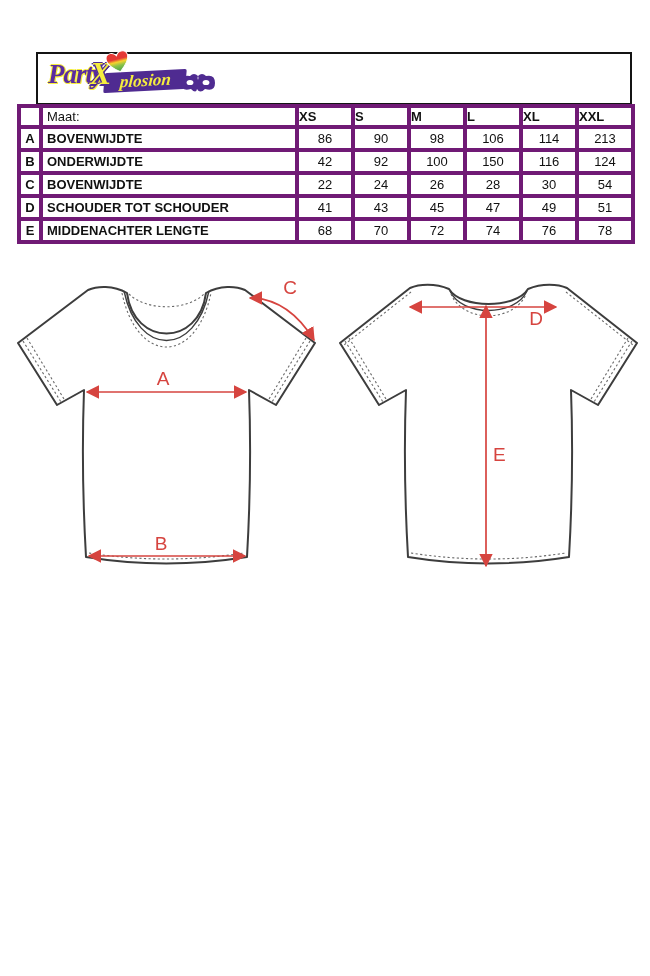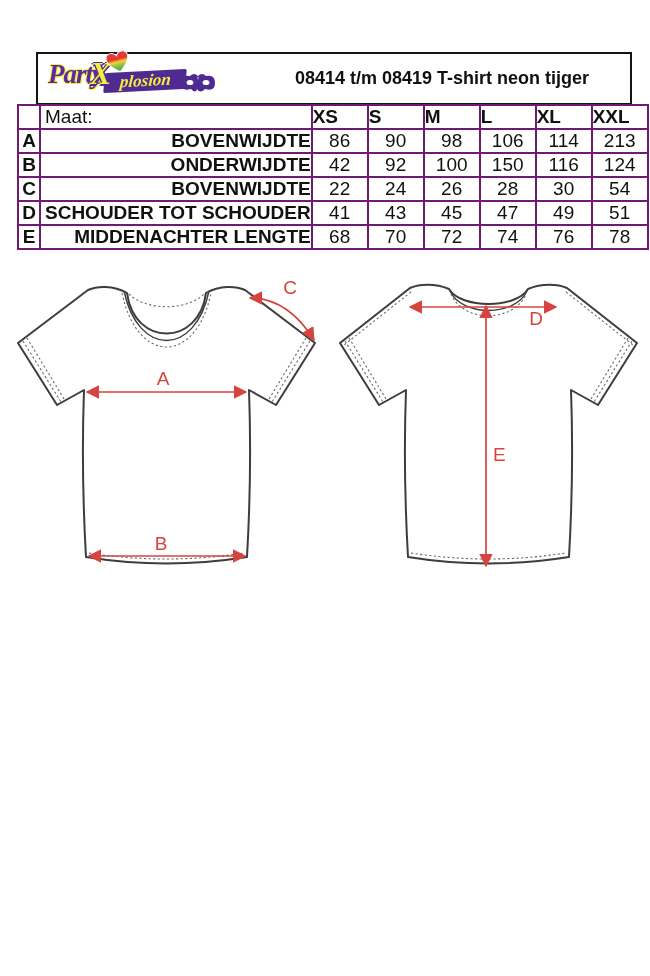--- a/index.html
+++ b/index.html
@@ -27,27 +27,27 @@
           text-shadow:1.5px 0 #4f2b91,-1.5px 0 #4f2b91,0 1.5px #4f2b91,0 -1.5px #4f2b91,1px 1px #4f2b91;
           z-index:4;}
   .logo-heart{position:absolute;left:68px;top:-4px;z-index:5;transform:rotate(-14deg);}
   .logo-mask{position:absolute;left:142px;top:16px;z-index:4;}
   .header-title{flex:1;text-align:center;font-weight:bold;font-size:18px;
                 padding-left:26px;color:#101010;}
 
   
   table.size-table{position:absolute;left:17px;top:104px;border-collapse:collapse;
                    table-layout:fixed;}
-  table.size-table td,table.size-table th{border:2px solid #701a75;padding:0;
-                   font-size:19px;white-space:nowrap;overflow:hidden;background:#fff;}
+  table.size-table td,table.size-table th{border:4px solid #701a75;padding:0;
+                   font-size:13px;white-space:nowrap;overflow:hidden;background:#fff;}
   td.ghost{border:none;background:transparent;}
   col.c-letter{width:22px;} col.c-label{width:256px;} col.c-size{width:56px;}
   tr.r-maat{height:21px;} tr.r-data{height:23px;}
   .cell-letter{text-align:center;font-weight:bold;}
-  .cell-label{text-align:right;font-weight:bold;padding-left:4px !important;letter-spacing:0;}
+  .cell-label{text-align:left;font-weight:bold;padding-left:4px !important;letter-spacing:0;}
   .cell-maat{text-align:left;font-weight:normal;padding-left:4px !important;}
   .cell-size{text-align:left;font-weight:bold;}
   .cell-val{text-align:center;font-weight:normal;margin-left:16px;}
 
   
   .diagram-svg{position:absolute;left:0;top:265px;}
   .shirt{fill:#ffffff;stroke:#3d3d3d;stroke-width:2;stroke-linejoin:round;}
   .seam{fill:none;stroke:#3d3d3d;stroke-width:1.4;}
   .stitch{fill:none;stroke:#6a6a6a;stroke-width:1.1;stroke-dasharray:2.2 2.4;}
   .marrow{fill:none;stroke:#d6443f;stroke-width:1.7;}
@@ -76,21 +76,20 @@
       <span class="logo-x">X</span>
       <div class="logo-banner">
         <span class="logo-plosion">plosion</span>
       </div>
       <svg class="logo-mask" width="36" height="24" viewBox="0 0 36 24">
         <path d="M1 12 Q1 3 10 5 Q14 1 18 5 Q17 7 18 9 Q19 7 18 5 Q22 1 26 5 Q35 3 35 12 Q35 21 25 18 Q20 23 17 18 Q16 23 11 18 Q1 21 1 12 Z" fill="#4f2b91"></path>
         <ellipse cx="10" cy="11.5" rx="3.4" ry="2.6" fill="#ffffff"></ellipse>
         <ellipse cx="26" cy="11.5" rx="3.4" ry="2.6" fill="#ffffff"></ellipse>
       </svg>
     </div>
-    <div class="header-title">08414 t/m 08419 T-shirt neon tijger</div>
   </div>
 
   <table class="size-table">
     <colgroup>
       <col class="c-letter">
         <col class="c-label">
       <col class="c-size">
         <col class="c-size">
         <col class="c-size">
       <col class="c-size">

